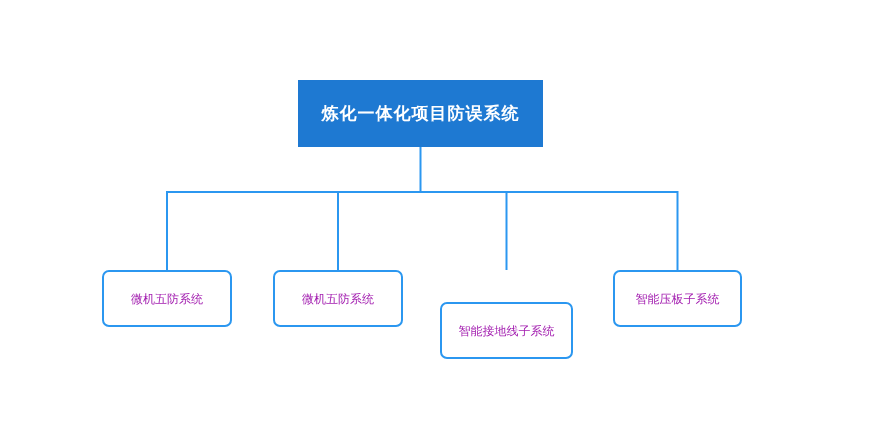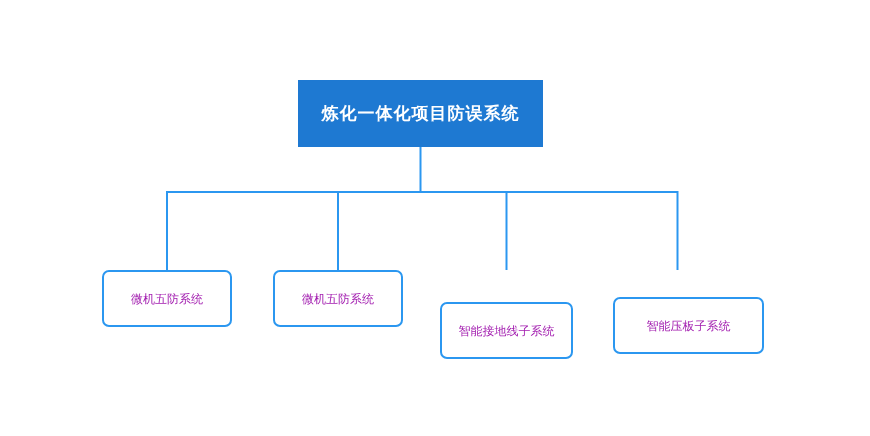--- a/index.html
+++ b/index.html
@@ -52,21 +52,21 @@
     color: #a21caf;
     font-size: 12px;
   }
   .node-child .label {
     line-height: 1;
     white-space: nowrap;
   }
   #child-0 { left: 102px; width: 130px; }
   #child-1 { left: 273px; width: 130px; }
   #child-2 { left: 440px; width: 133px; margin-top: 32px; }
-  #child-3 { left: 613px; width: 151px; margin-top: 27px; }
+  #child-3 { left: 613px; width: 129px; }
 </style>
 </head>
 <body>
 
 <div class="canvas">
 
   <svg class="connectors" width="870" height="436" viewBox="0 0 870 436">
     <line x1="420.5" y1="147" x2="420.5" y2="192" stroke-width="2" stroke="#2b97f0"></line>
     <line x1="167" y1="192" x2="677.5" y2="192" stroke-width="2" stroke="#2b97f0"></line>
     <line x1="167" y1="191" x2="167" y2="270" stroke-width="2" stroke="#2b97f0"></line>

